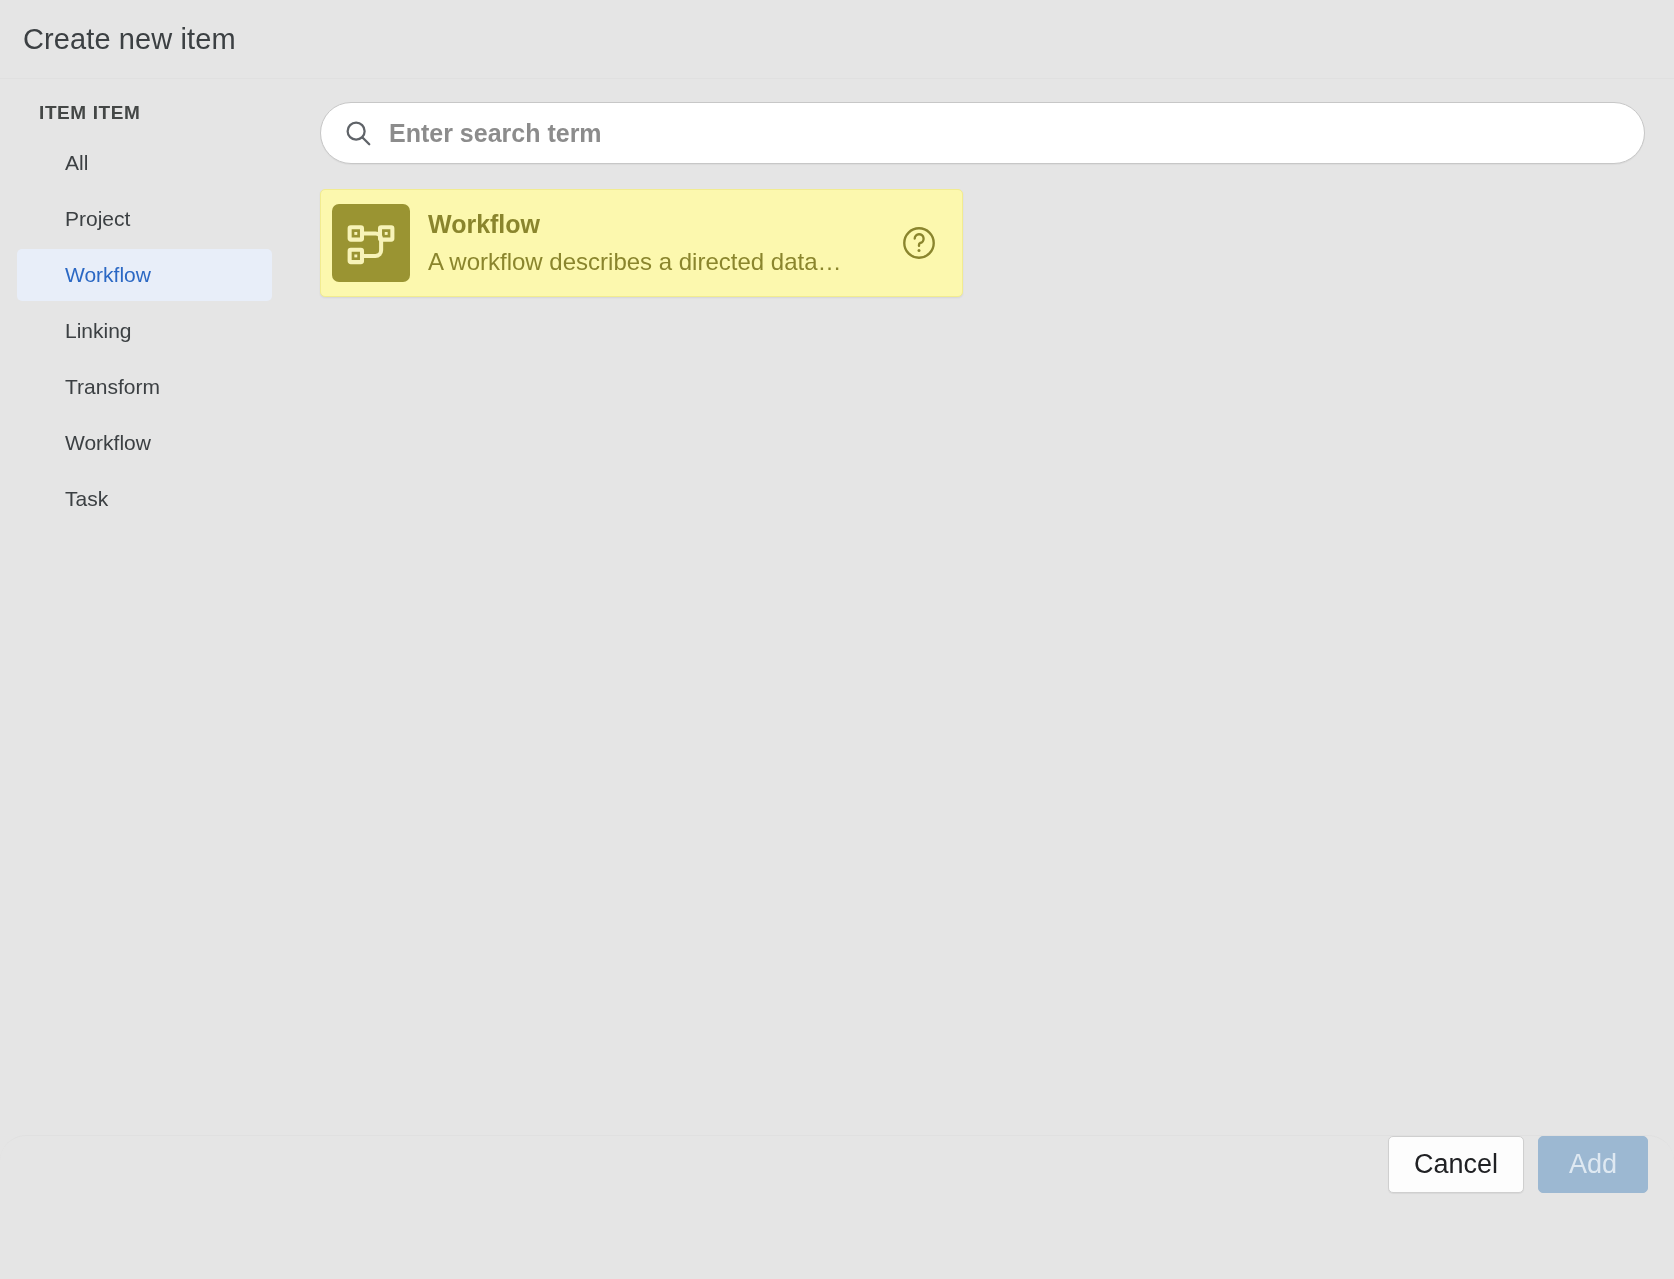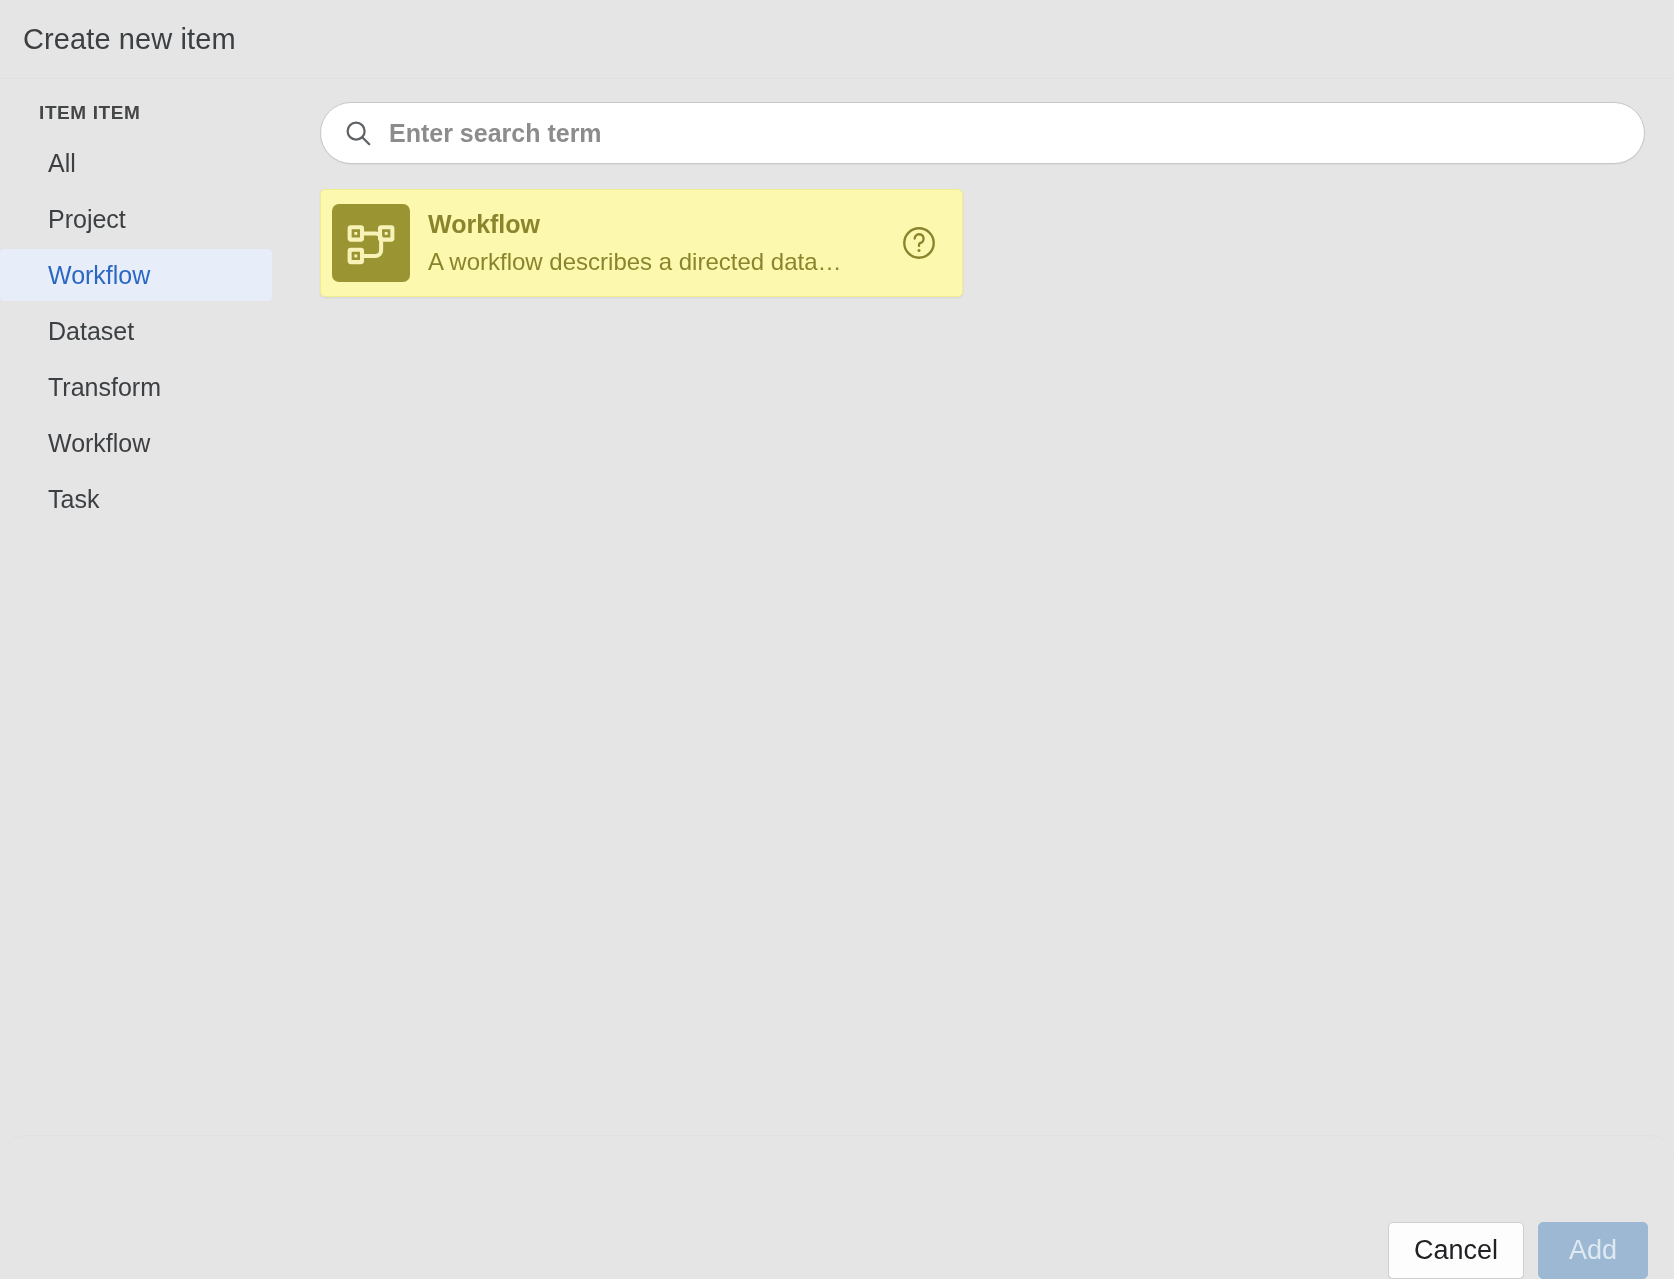--- a/index.html
+++ b/index.html
@@ -66,23 +66,23 @@
   }
   .sidebar-list {
     display: flex;
     flex-direction: column;
   }
   .sidebar-item {
     height: 52px;
     display: flex;
     align-items: center;
     padding-left: 48px;
-    margin: 0 39px 4px 0;
+    margin: 0 39px 4px 17px;
     border-radius: 5px;
-    font-size: 25px;
+    font-size: 21px;
     color: #3c4043;
     cursor: pointer;
     box-sizing: border-box;
   }
   .sidebar-item.selected {
     background: #e8eef9;
     color: #2b68c4;
   }
 
   
@@ -197,21 +197,21 @@
     flex-shrink: 0;
     cursor: pointer;
   }
 
   
   .dialog-footer {
     height: 144px;
     min-height: 144px;
     border-top: 1px solid #e0e0e0;
     display: flex;
-    align-items: flex-end;
+    align-items: flex-start;
     justify-content: flex-end;
     padding-right: 26px;
     gap: 14px;
     box-sizing: border-box;
     border-radius: 26px;
   }
   .btn {
     font-family: "Liberation Sans", sans-serif;
     font-size: 27px;
     border-radius: 5px;
@@ -254,21 +254,21 @@
         <div class="sidebar-item">
           <span>All</span>
         </div>
         <div class="sidebar-item">
           <span>Project</span>
         </div>
         <div class="sidebar-item selected">
           <span>Workflow</span>
         </div>
         <div class="sidebar-item">
-          <span>Dataset</span>
+          <span>Linking</span>
         </div>
         <div class="sidebar-item">
           <span>Transform</span>
         </div>
         <div class="sidebar-item">
           <span>Workflow</span>
         </div>
         <div class="sidebar-item">
           <span>Task</span>
         </div>

